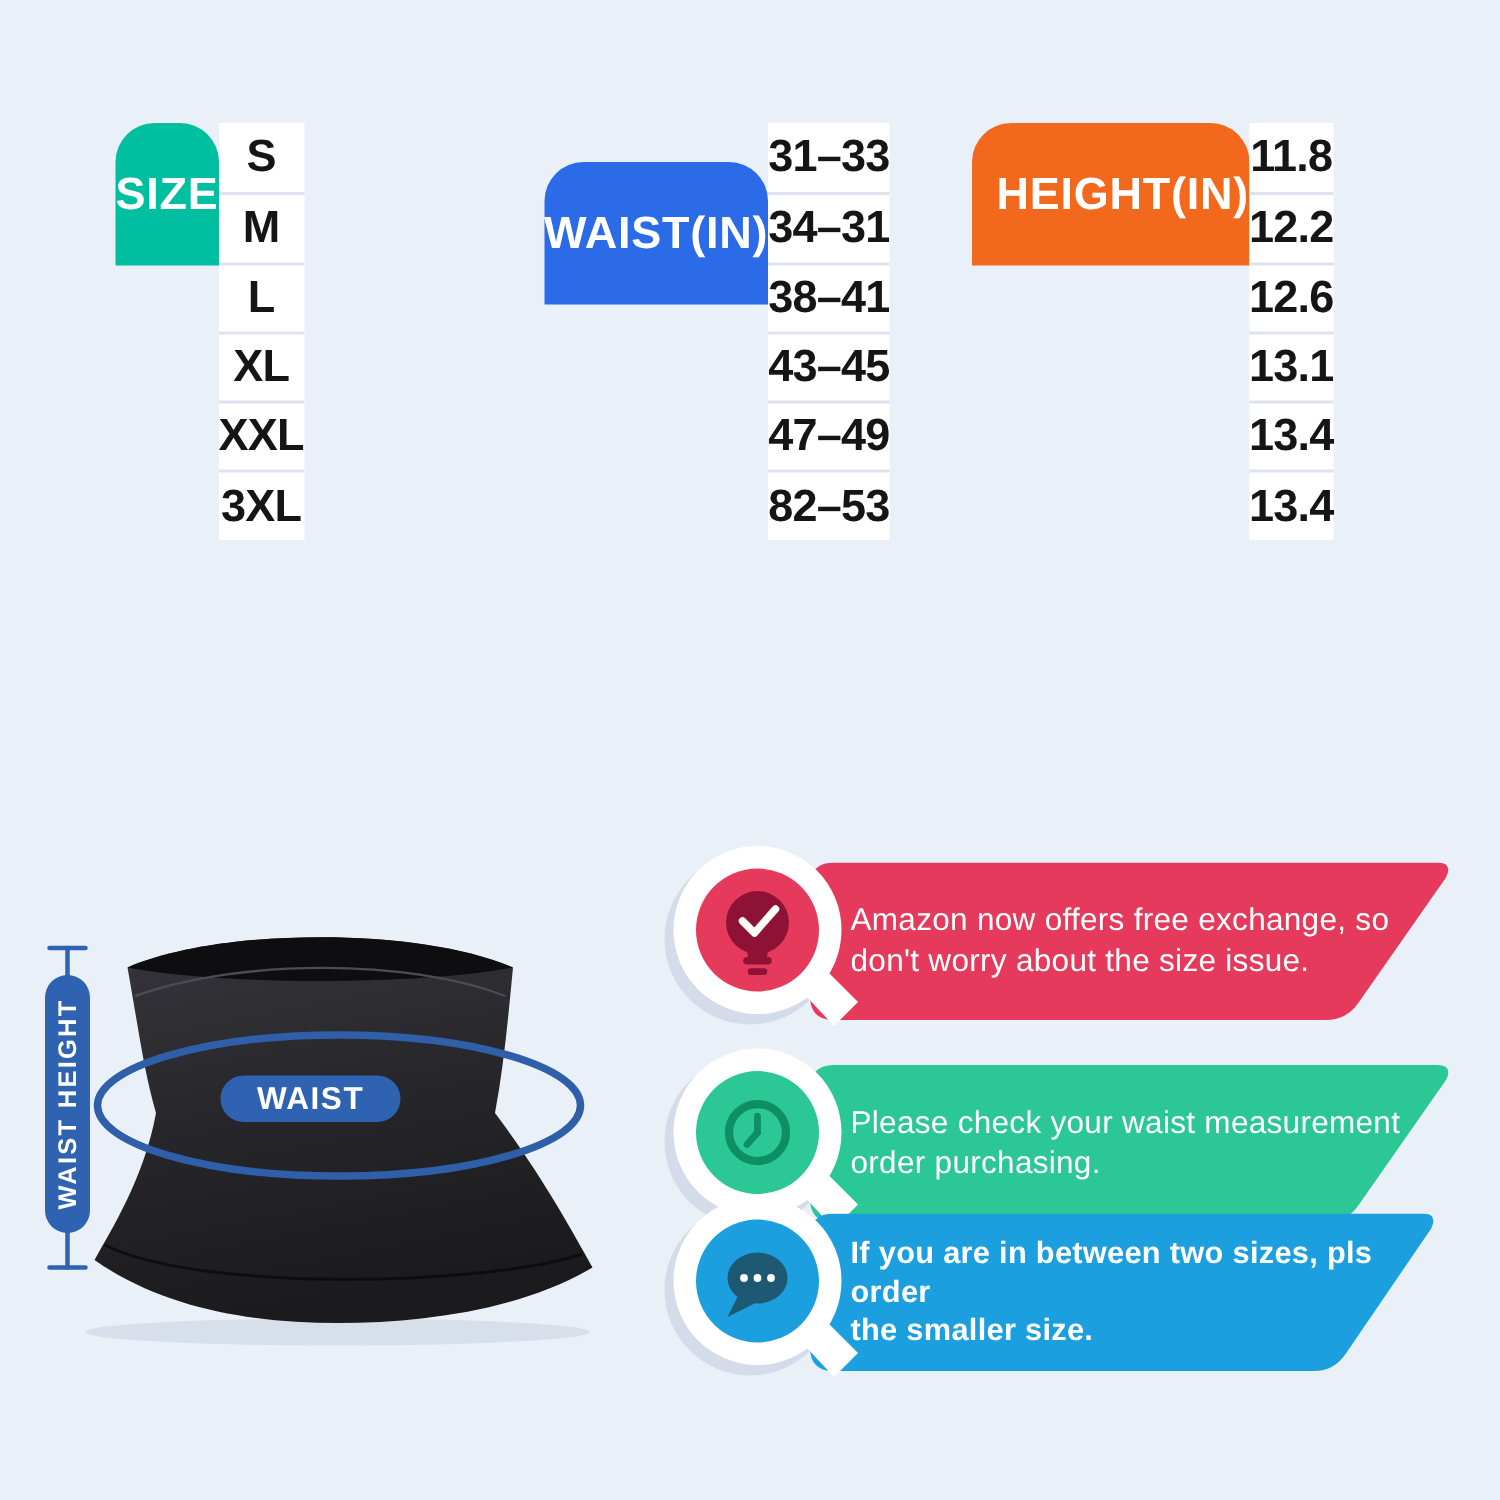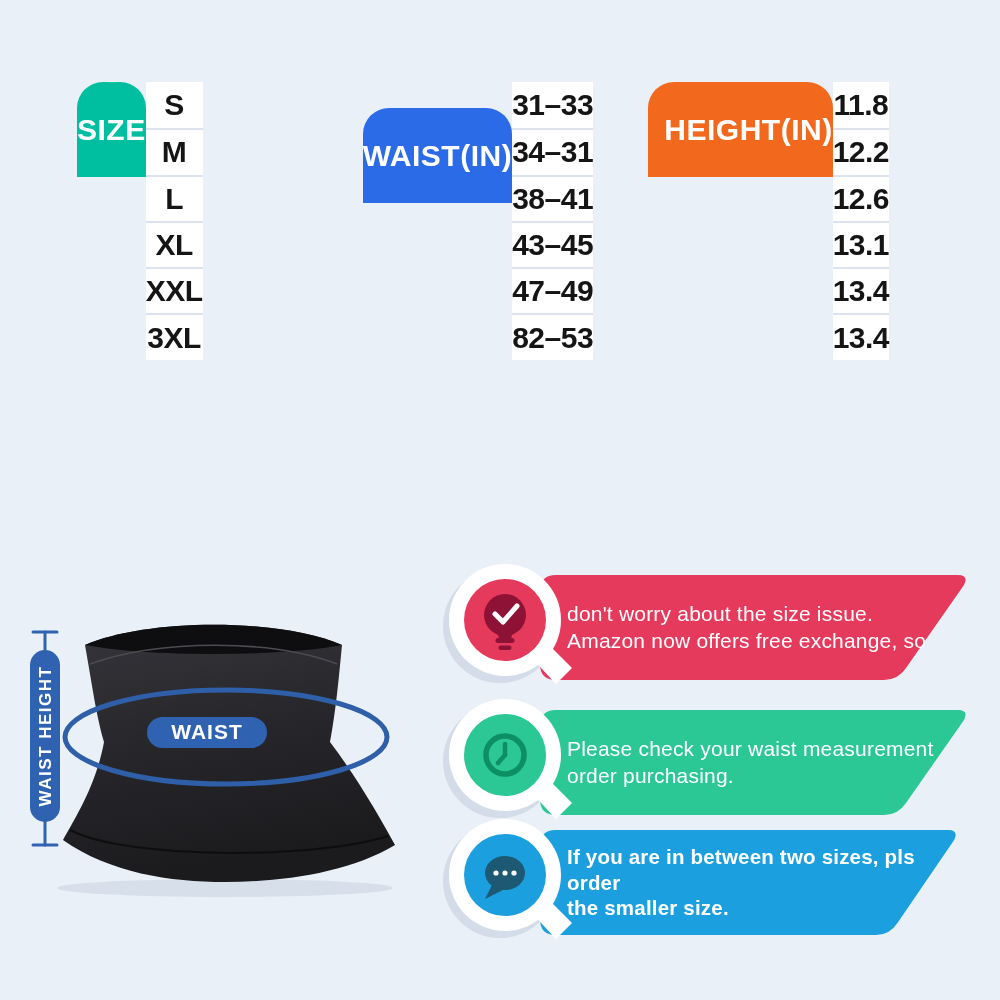--- a/index.html
+++ b/index.html
@@ -32,21 +32,21 @@
   .cell + .cell{border-top:2px solid #dde3ee;}
   .col-footer{height:36px;margin-top:11px;border-radius:0 0 24px 24px;}
 
   
   .diagram-svg{position:absolute;left:10px;top:598px;width:420px;height:312px;}
 
   
   .callout{position:absolute;left:440px;width:560px;height:135px;}
   .callout-1{top:558px;}
   .callout-2{top:693px;}
-  .callout-3{top:813px;}
+  .callout-3{top:792px;}
   .banner-svg{position:absolute;left:100px;top:17px;width:430px;height:105px;}
   .callout-3 .banner-svg{width:420px;}
   .banner-text{
     position:absolute;left:127px;top:17px;height:105px;width:390px;
     display:flex;flex-direction:column;justify-content:center;
     color:#fff;font-size:21px;line-height:1.24;letter-spacing:.2px;
   }
   .callout-3 .banner-text{font-weight:bold;font-size:20.5px;}
   .badge-svg{position:absolute;left:0;top:0;width:140px;height:140px;}
 </style>
@@ -137,22 +137,22 @@
       <line x1="23" y1="247" x2="47" y2="247" stroke-width="3" style="stroke: rgb(47, 98, 176);"></line>
       <text x="35" y="138" transform="rotate(-90 35 138)" text-anchor="middle" dominant-baseline="central" font-size="17" font-weight="bold" fill="#ffffff" letter-spacing="1.5" stroke="none" font-family="Liberation Sans, sans-serif">WAIST HEIGHT</text>
     </g>
   </svg>
 
   <div class="callout callout-1">
     <svg class="banner-svg" viewBox="0 0 430 105" preserveAspectRatio="none">
       <path d="M16,0 H418 Q429,0 424,10 L366,93 Q358,105 344,105 H16 Q0,105 0,89 V16 Q0,0 16,0 Z" style="fill: rgb(230, 58, 92);"></path>
     </svg>
     <div class="banner-text">
+      <div>Amazon now offers free exchange, so</div>
       <div>don't worry about the size issue.</div>
-      <div>Amazon now offers free exchange, so</div>
     </div>
     <svg class="badge-svg" viewBox="0 0 140 140">
       <circle cx="60" cy="68" r="57" fill="#bcc7d8" opacity="0.5"></circle>
       <path d="M88,96 L116,126 L132,110 L104,82 Z" fill="#ffffff"></path>
       <circle cx="65" cy="62" r="56" fill="#ffffff"></circle>
       <circle cx="65" cy="62" r="41" style="fill: rgb(230, 58, 92);"></circle>
       <g>
         <circle cx="65" cy="57" r="21" style="fill: rgb(142, 18, 54);"></circle>
         <path d="M57,72 L73,72 L71,81 L59,81 Z" style="fill: rgb(142, 18, 54);"></path>
         <rect x="55.5" y="80" width="19" height="5" rx="2.5" style="fill: rgb(142, 18, 54);"></rect>

